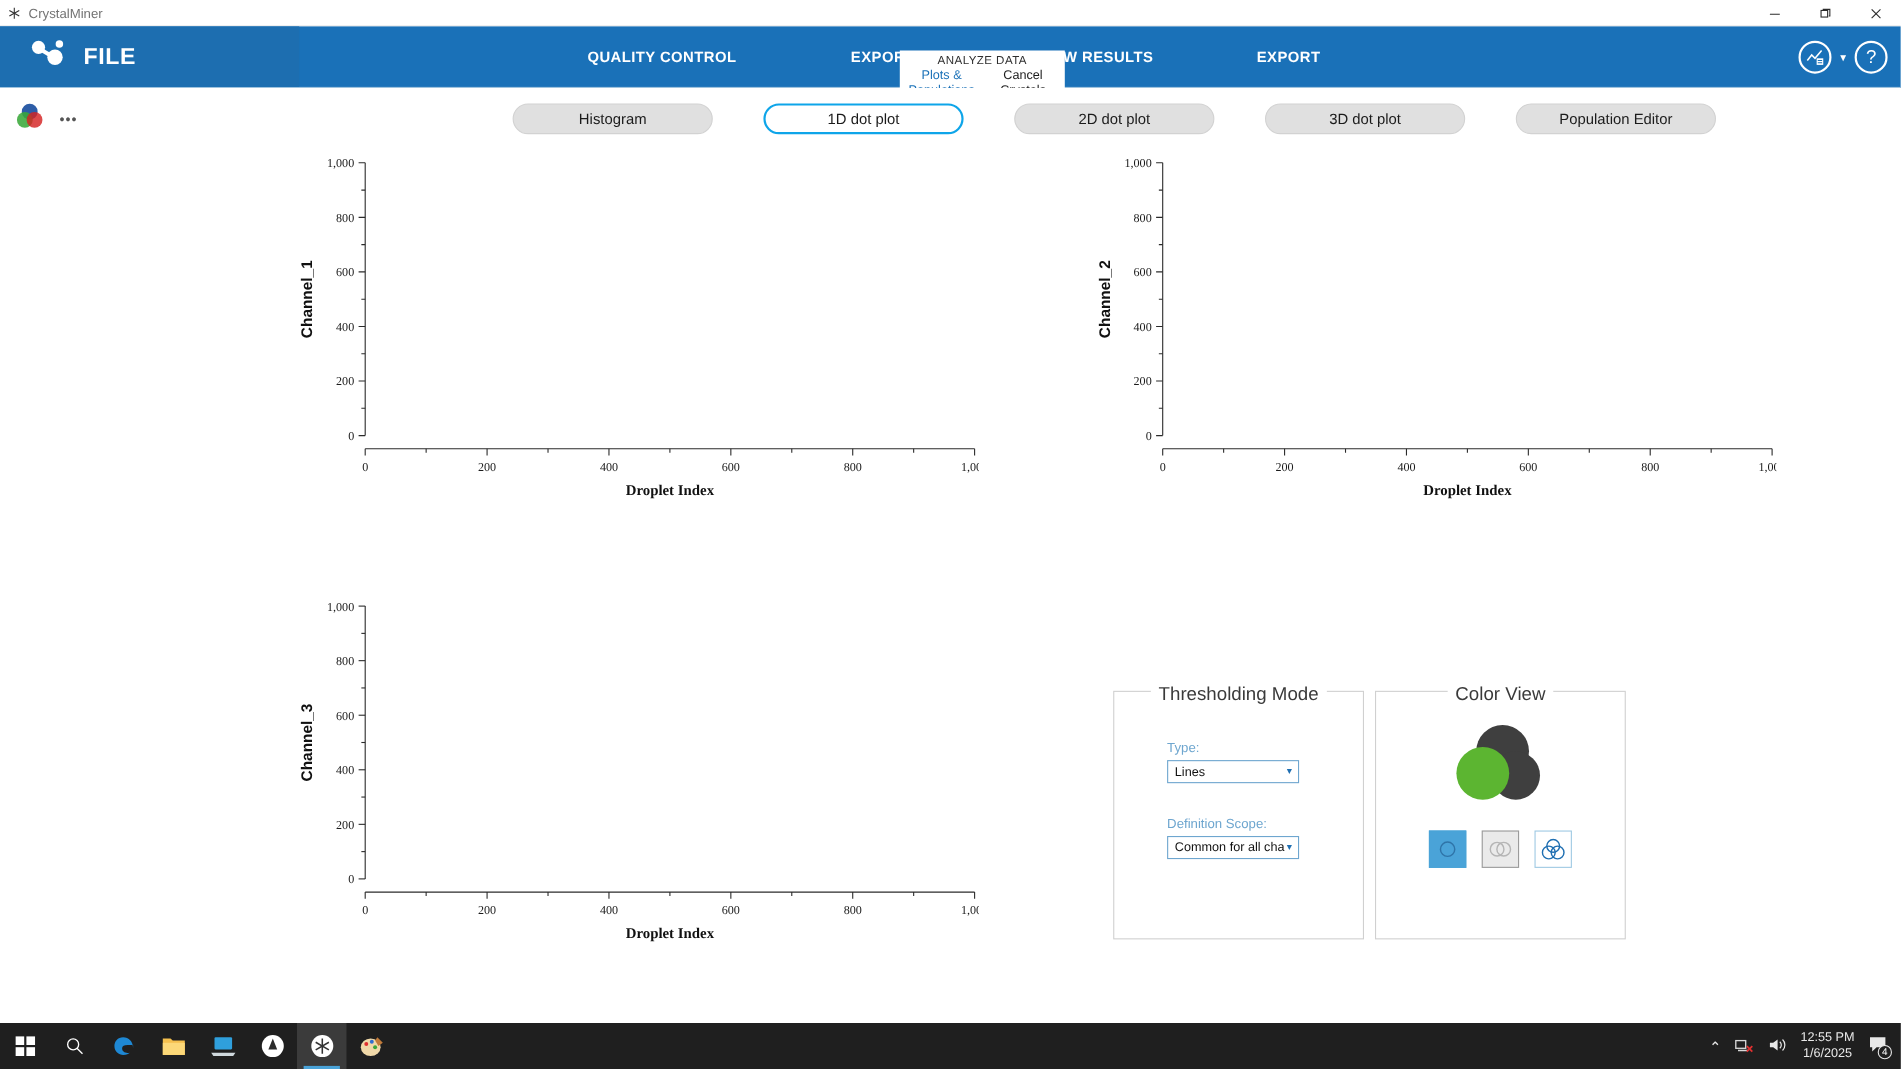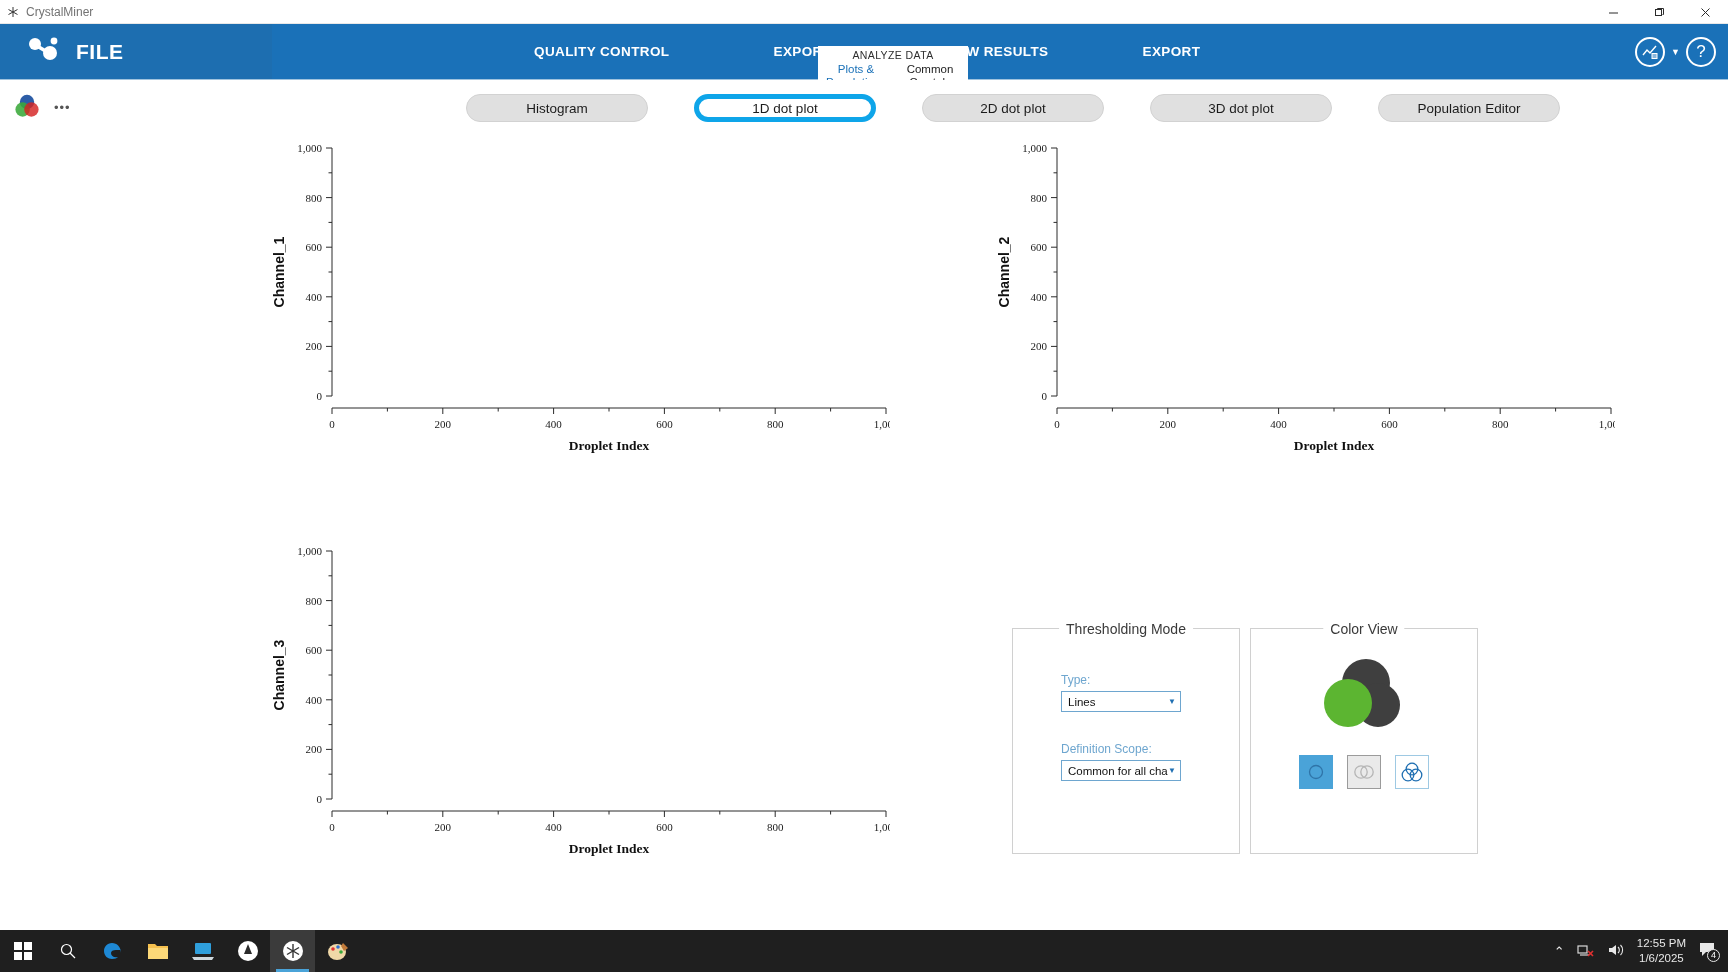--- a/index.html
+++ b/index.html
@@ -94,35 +94,35 @@
   .plotbtns {
     position: absolute; left: 466px; top: 50%; transform: translateY(-50%);
     display: flex; gap: 46px;
   }
   .pbtn {
     width: 182px; height: 28px; border-radius: 14px;
     display: flex; align-items: center; justify-content: center;
     font-size: 13.5px; color: #1b1b1b; cursor: pointer;
     background: #e0e0e0; border: 1px solid #d2d2d2;
   }
-  .pbtn.active { background: #ffffff; border: 5px solid #0ea5e9; }
+  .pbtn.active { background: #ffffff; border: 2px solid #0ea5e9; }
 
   
   .canvas { position: absolute; left: 0; top: 136px; right: 0; bottom: 42px; background: #fff; }
   .chart { position: absolute; }
   .chart svg { display: block; }
 
   
   .panels { position: absolute; display: flex; gap: 10px; }
   .panel {
     border: 1px solid #d0d0d0; background: #fff; position: relative;
   }
   .panel-title {
     position: absolute; top: -8px; left: 50%; transform: translateX(-50%);
-    background: #fff; padding: 0 7px; font-size: 14px; color: #3a3a3a; white-space: nowrap;
+    background: #fff; padding: 0 7px; font-size: 17px; color: #3a3a3a; white-space: nowrap;
   }
   .field-label { font-size: 12px; color: #6ea6cf; margin-bottom: 4px; }
   .combo {
     height: 21px; border: 1px solid #6ea6cf; background: #fff;
     display: flex; align-items: center; justify-content: space-between;
     padding: 0 4px 0 6px; font-size: 11.5px; color: #111; cursor: pointer;
   }
   .combo .caret { color: #1f6fb2; font-size: 8px; }
   .btnrow { display: flex; gap: 16px; }
   .sqbtn {
@@ -213,21 +213,21 @@
   </div>
 
   <div class="analyze-group">
     <div class="analyze-title">ANALYZE DATA</div>
     <div class="analyze-subs">
       <div class="asub active">
         <div>Plots &amp;</div>
         <div>Populations</div>
       </div>
       <div class="asub idle">
-        <div>Common</div>
+        <div>Cancel</div>
         <div>Crystals</div>
       </div>
     </div>
   </div>
 
   <div class="ribbon-right">
     <div class="rb-circle">
       <svg width="18" height="18" viewBox="0 0 18 18">
         <polyline points="2,12 6,7 9,10 15,3" fill="none" stroke="#fff" stroke-width="1.4"></polyline>
         <rect x="10.5" y="10" width="6" height="6" fill="#fff"></rect>

